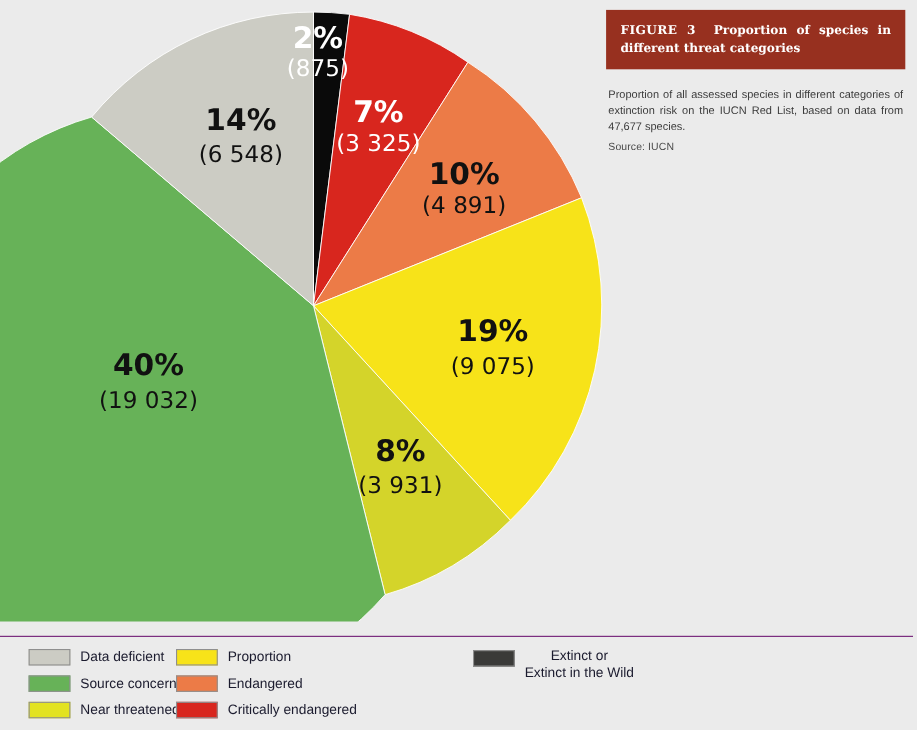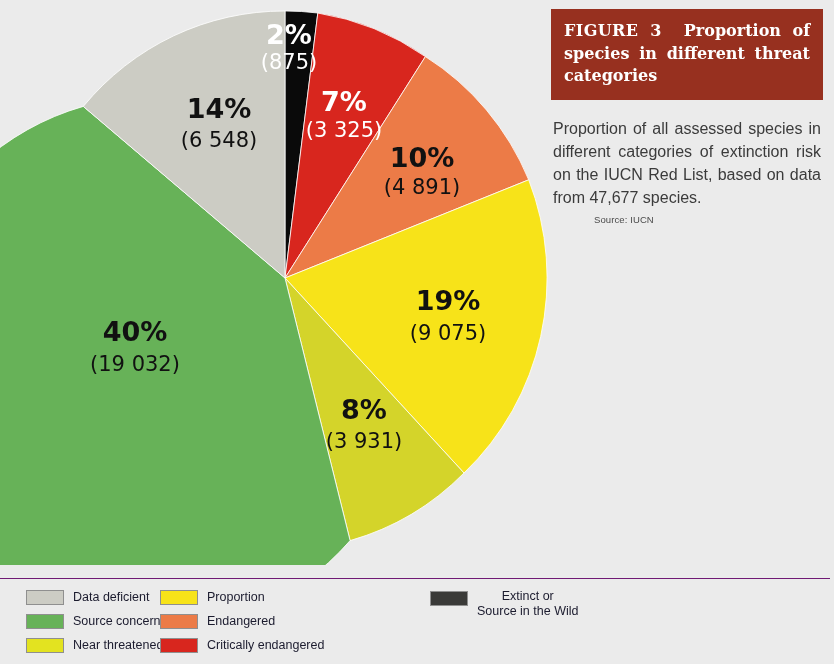--- a/index.html
+++ b/index.html
@@ -17,34 +17,34 @@
   .slice-label{pointer-events:none;}
   .lbl-pct{font-family:"DejaVu Sans", sans-serif;font-weight:bold;font-size:27px;}
   .lbl-cnt{font-family:"DejaVu Sans", sans-serif;font-size:21px;}
 
   
   #side{position:absolute;left:551px;top:9px;width:272px;}
   #fig-header{
     background:#97301f;color:#ffffff;
     padding:11px 13px 12px 13px;
     font-family:"DejaVu Serif", serif;
-    font-size:16px;line-height:1.42;
+    font-size:11px;line-height:1.42;
     text-align:justify;
   }
   #fig-header .fig-num{font-weight:bold;letter-spacing:.4px;}
   #fig-header .fig-ttl{font-weight:bold;}
   #fig-caption{
     margin-top:17px;padding:0 2px 0 2px;
     color:#3b3b3b;font-family:"Liberation Sans", sans-serif;
-    font-size:16px;line-height:1.44;text-align:justify;
+    font-size:10px;line-height:1.44;text-align:justify;
   }
   #fig-source{
     margin-top:5px;padding-left:2px;
     color:#4a4a4a;font-family:"Liberation Sans", sans-serif;
-    font-size:9.5px;letter-spacing:.1px;margin-left:41px;
+    font-size:9.5px;letter-spacing:.1px;
   }
 
   
   #legend{
     position:absolute;left:0;top:578px;width:830px;height:86px;
     border-top:1px solid #701a75;
   }
   .lg-col{position:absolute;top:8px;}
   #lg-col1{left:26px;}
   #lg-col2{left:160px;}
@@ -148,19 +148,19 @@
         <span class="lg-sw" style="background:#d8261e"></span>
         <span class="lg-tx">Critically endangered</span>
       </div>
     </div>
 
     <div class="lg-col" id="lg-col3">
       <div class="lg-row" style="align-items:flex-start;height:auto;">
         <span class="lg-sw" style="background:#3a3a38;margin-top:2px"></span>
         <span style="display:inline-block">
           <span class="lg-tx" style="display:block">Extinct or</span>
-          <span class="lg-tx" style="display:block">Source in the Wild</span>
+          <span class="lg-tx" style="display:block">Extinct in the Wild</span>
         </span>
       </div>
     </div>
 
   </div>
 </div>
 
 </body></html>

